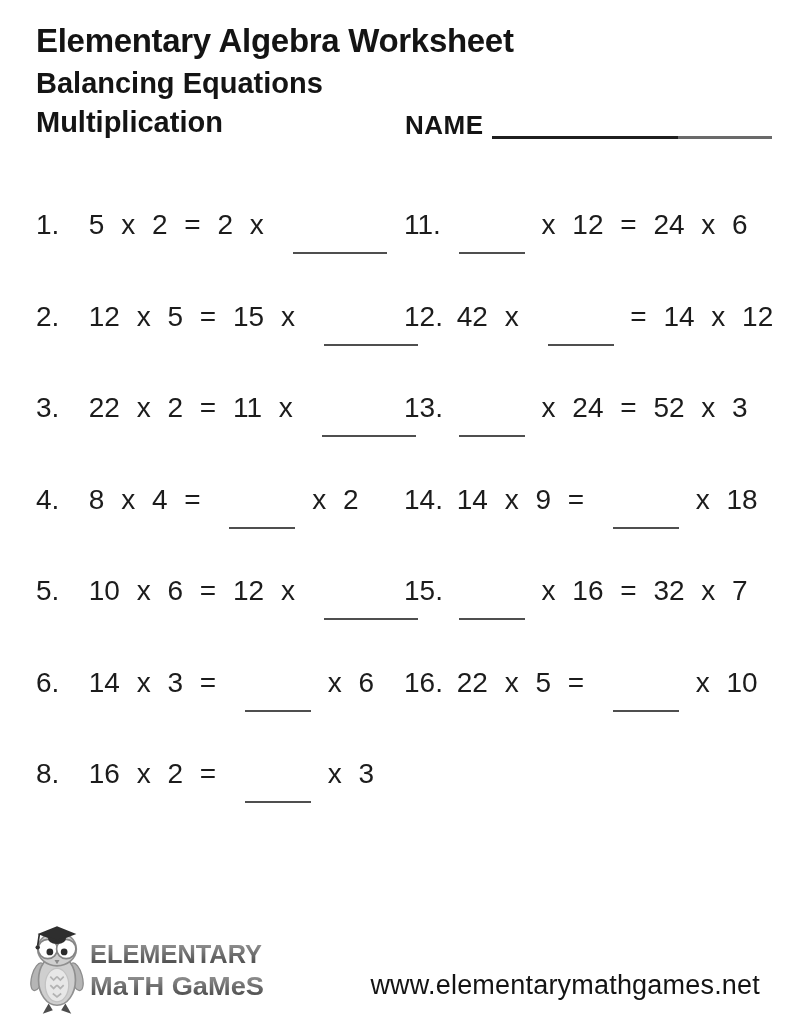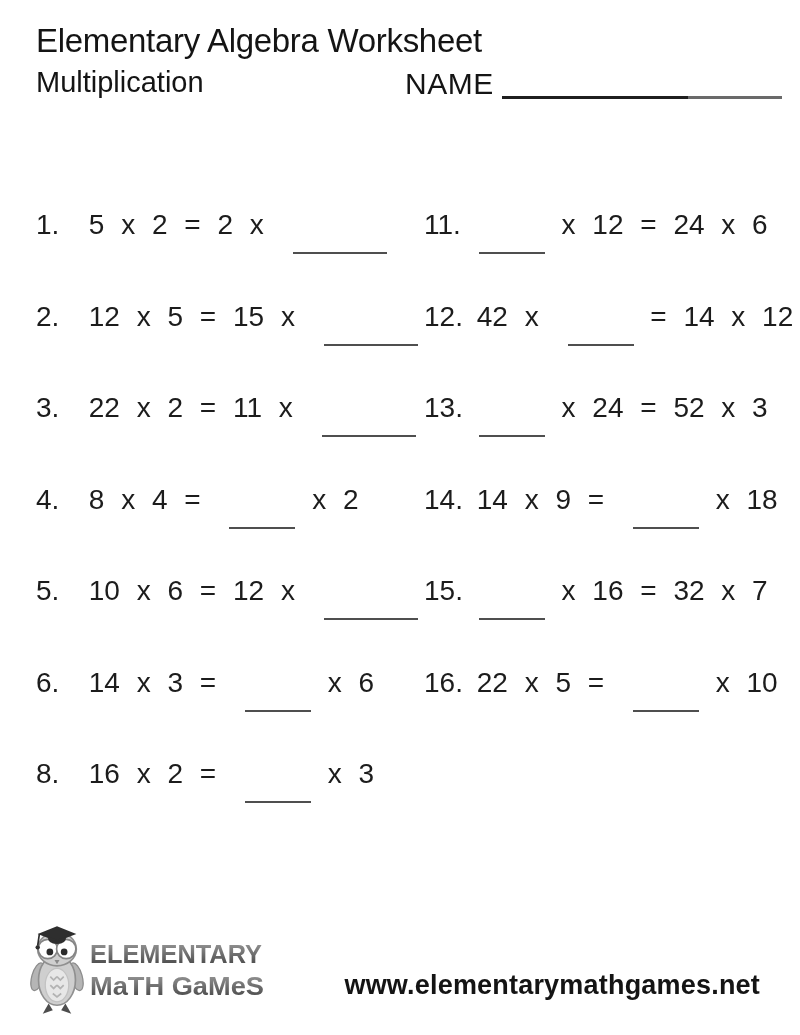--- a/index.html
+++ b/index.html
@@ -7,33 +7,33 @@
   body {
     width: 800px; height: 1035px;
     background: #ffffff;
     font-family: "Liberation Sans", sans-serif;
     position: relative;
     overflow: hidden;
     color: #1c1c1c;
   }
 
   
-  .header { position: absolute; top: 22px; left: 36px; right: 56px; height: 126px; }
+  .header { position: absolute; top: 22px; left: 36px; right: 56px; height: 126px; font-weight: bold; }
   .title { font-size: 33px; letter-spacing: -0.3px; color: #141414; }
   .subtitle { font-size: 29px; margin-top: 7px; color: #141414; }
   .topic-row { margin-top: 6px; font-size: 29px; position: relative; height: 38px; color: #141414; }
   .name-group { position: absolute; left: 369px; bottom: 3px; display: flex; align-items: flex-end; }
-  .name-label { font-size: 30px; letter-spacing: 0.5px; }
+  .name-label { font-size: 26px; letter-spacing: 0.5px; }
   .name-line { height: 0; border-bottom: 3px solid #1f1f1f; width: 186px; margin: 0 0 2px 8px; }
   .name-line2 { border-bottom-color: #6a6a6a; width: 94px; margin-left: 0; }
 
   
   .problems {
     position: absolute; top: 196px; left: 36px;
-    display: grid; grid-template-columns: 368px 333px; column-gap: 20px;
+    display: grid; grid-template-columns: 368px 333px; 
   }
   .pcol { display: flex; flex-direction: column; }
   .problem-row {
     height: 91.5px; padding-top: 13px;
     font-size: 28px; color: #1c1c1c;
     word-spacing: 9px; white-space: nowrap;
   }
   .pnum { display: inline-block; width: 36px; word-spacing: normal; }
   .blank {
     display: inline-block; width: 66px; height: 0;
@@ -44,27 +44,28 @@
   .blank.end { width: 94px; }
   .blank.lead { margin-left: 2px; }
 
   
   .footer {
     position: absolute; left: 30px; right: 40px; bottom: 18px; height: 98px;
     display: flex; justify-content: space-between; align-items: flex-end;
   }
   .logo { display: flex; align-items: center; }
   .logo-text-svg { margin-left: 2px; }
-  .url { font-size: 27px; color: #141414; margin-bottom: 16px; letter-spacing: 0.2px; font-weight: bold; }
+  .url { font-size: 27px; color: #141414; margin-bottom: 16px; letter-spacing: 0.2px; }
 </style>
 </head>
 <body>
 
 <div class="header">
   <div class="title">Elementary Algebra Worksheet</div>
+  <div class="subtitle">Balancing Equations</div>
   <div class="topic-row">
     <span>Multiplication</span>
     <div class="name-group">
       <span class="name-label">NAME</span>
       <div class="name-line"></div>
       <div class="name-line name-line2"></div>
     </div>
   </div>
 </div>
 

